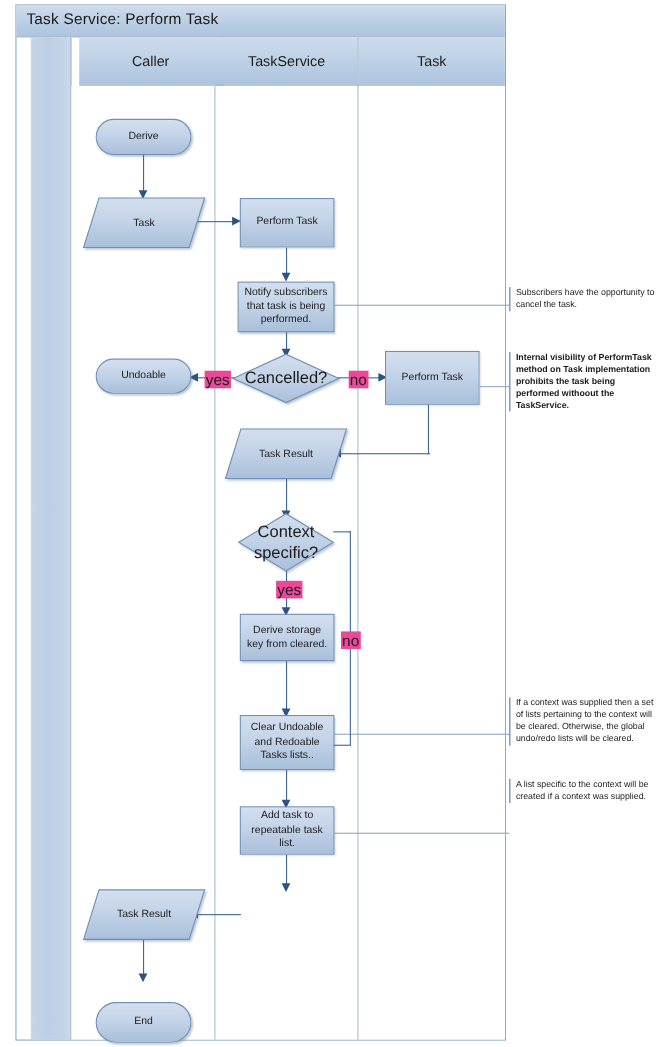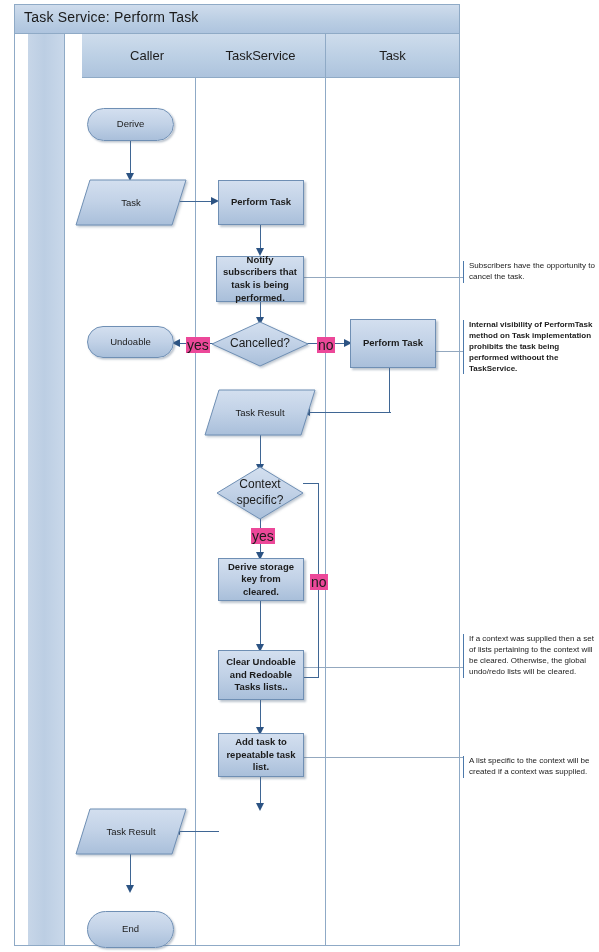--- a/index.html
+++ b/index.html
@@ -27,34 +27,34 @@
          box-sizing:border-box;display:flex;align-items:center;justify-content:center;
          font-size:13px;color:#1c1c1c;}
   .lane-body{position:absolute;top:78px;height:867px;
          border-right:1px solid #8faac6;box-sizing:border-box;background:#fff;}
 
   
   .node{position:absolute;box-sizing:border-box;display:flex;align-items:center;
         justify-content:center;text-align:center;font-size:9.5px;color:#1b1b1b;
         line-height:1.32;z-index:5;}
   .proc{background:linear-gradient(180deg,#d3dfef 0%,#c2d2e7 48%,#a9bfda 100%);
-        border:1px solid #6f8fb4;box-shadow:1.5px 1.5px 2px rgba(90,110,135,.40);font-weight:bold;}
+        border:1px solid #6f8fb4;box-shadow:1.5px 1.5px 2px rgba(90,110,135,.40);}
   .term{background:linear-gradient(180deg,#d3dfef 0%,#c2d2e7 48%,#a9bfda 100%);
         border:1px solid #6f8fb4;border-radius:999px;
         box-shadow:1.5px 1.5px 2px rgba(90,110,135,.40);}
   .para-wrap{position:absolute;z-index:5;}
   .para-wrap svg{position:absolute;left:0;top:0;overflow:visible;}
   .para-label{position:absolute;left:0;top:0;width:100%;height:100%;
         display:flex;align-items:center;justify-content:center;
         font-size:9.5px;color:#1b1b1b;}
   .dia-wrap{position:absolute;z-index:5;}
   .dia-wrap svg{position:absolute;left:0;top:0;overflow:visible;}
   .dia-label{position:absolute;left:0;top:0;width:100%;height:100%;
         display:flex;align-items:center;justify-content:center;text-align:center;
-        font-size:12px;color:#1b1b1b;line-height:1.3;}
+        font-size:15px;color:#1b1b1b;line-height:1.3;}
 
   
   .conn{position:absolute;background:#3f6694;z-index:3;}
   .vl{width:1.4px;}
   .hl{height:1.4px;}
   .arrow{position:absolute;width:0;height:0;z-index:4;}
   .arr-down{border-left:4.5px solid transparent;border-right:4.5px solid transparent;
             border-top:8px solid #2c5383;}
   .arr-left{border-top:4.5px solid transparent;border-bottom:4.5px solid transparent;
             border-right:8px solid #2c5383;}
@@ -73,21 +73,21 @@
 <body>
 
 <div id="canvas">
 
   <div class="frame"></div>
   <div class="title-bar"></div>
   <div class="title-text">Task Service: Perform Task</div>
 
   <div class="lane-strip"></div>
 
-  <div class="lane-head" style="left:82px;width:131px;">Caller</div>
+  <div class="lane-head" style="left:72px;width:131px;">Caller</div>
   <div class="lane-head" style="left:196px;width:130px;">TaskService</div>
   <div class="lane-head" style="left:326px;width:133px;border-right:none;">Task</div>
 
   <div class="lane-body" style="left:65px;width:131px;"></div>
   <div class="lane-body" style="left:196px;width:130px;"></div>
   <div class="lane-body" style="left:326px;width:133px;border-right:none;"></div>
 
   <div class="node term" style="left:87px;top:108px;width:87px;height:33px;">Derive</div>
 
   <div class="conn vl" style="left:130px;top:141px;height:35px;"></div>
@@ -217,15 +217,15 @@
   <div class="callout-line" style="left:304px;top:277px;width:159px;"></div>
   <div class="callout" style="left:463px;top:261px;width:128px;">Subscribers have the opportunity to cancel the task.</div>
 
   <div class="callout-line" style="left:436px;top:351px;width:27px;"></div>
   <div class="callout" style="left:463px;top:320px;width:130px;font-weight:bold;">Internal visibility of PerformTask method on Task implementation prohibits the task being performed withoout the TaskService.</div>
 
   <div class="callout-line" style="left:304px;top:667px;width:159px;"></div>
   <div class="callout" style="left:463px;top:634px;width:130px;">If a context was supplied then a set of lists pertaining to the context will be cleared. Otherwise, the global undo/redo lists will be cleared.</div>
 
   <div class="callout-line" style="left:304px;top:757px;width:159px;"></div>
-  <div class="callout" style="left:463px;top:756px;width:130px;">A list specific to the context will be created if a context was supplied.</div>
+  <div class="callout" style="left:463px;top:708px;width:130px;">A list specific to the context will be created if a context was supplied.</div>
 
 </div>
 
 </body></html>

